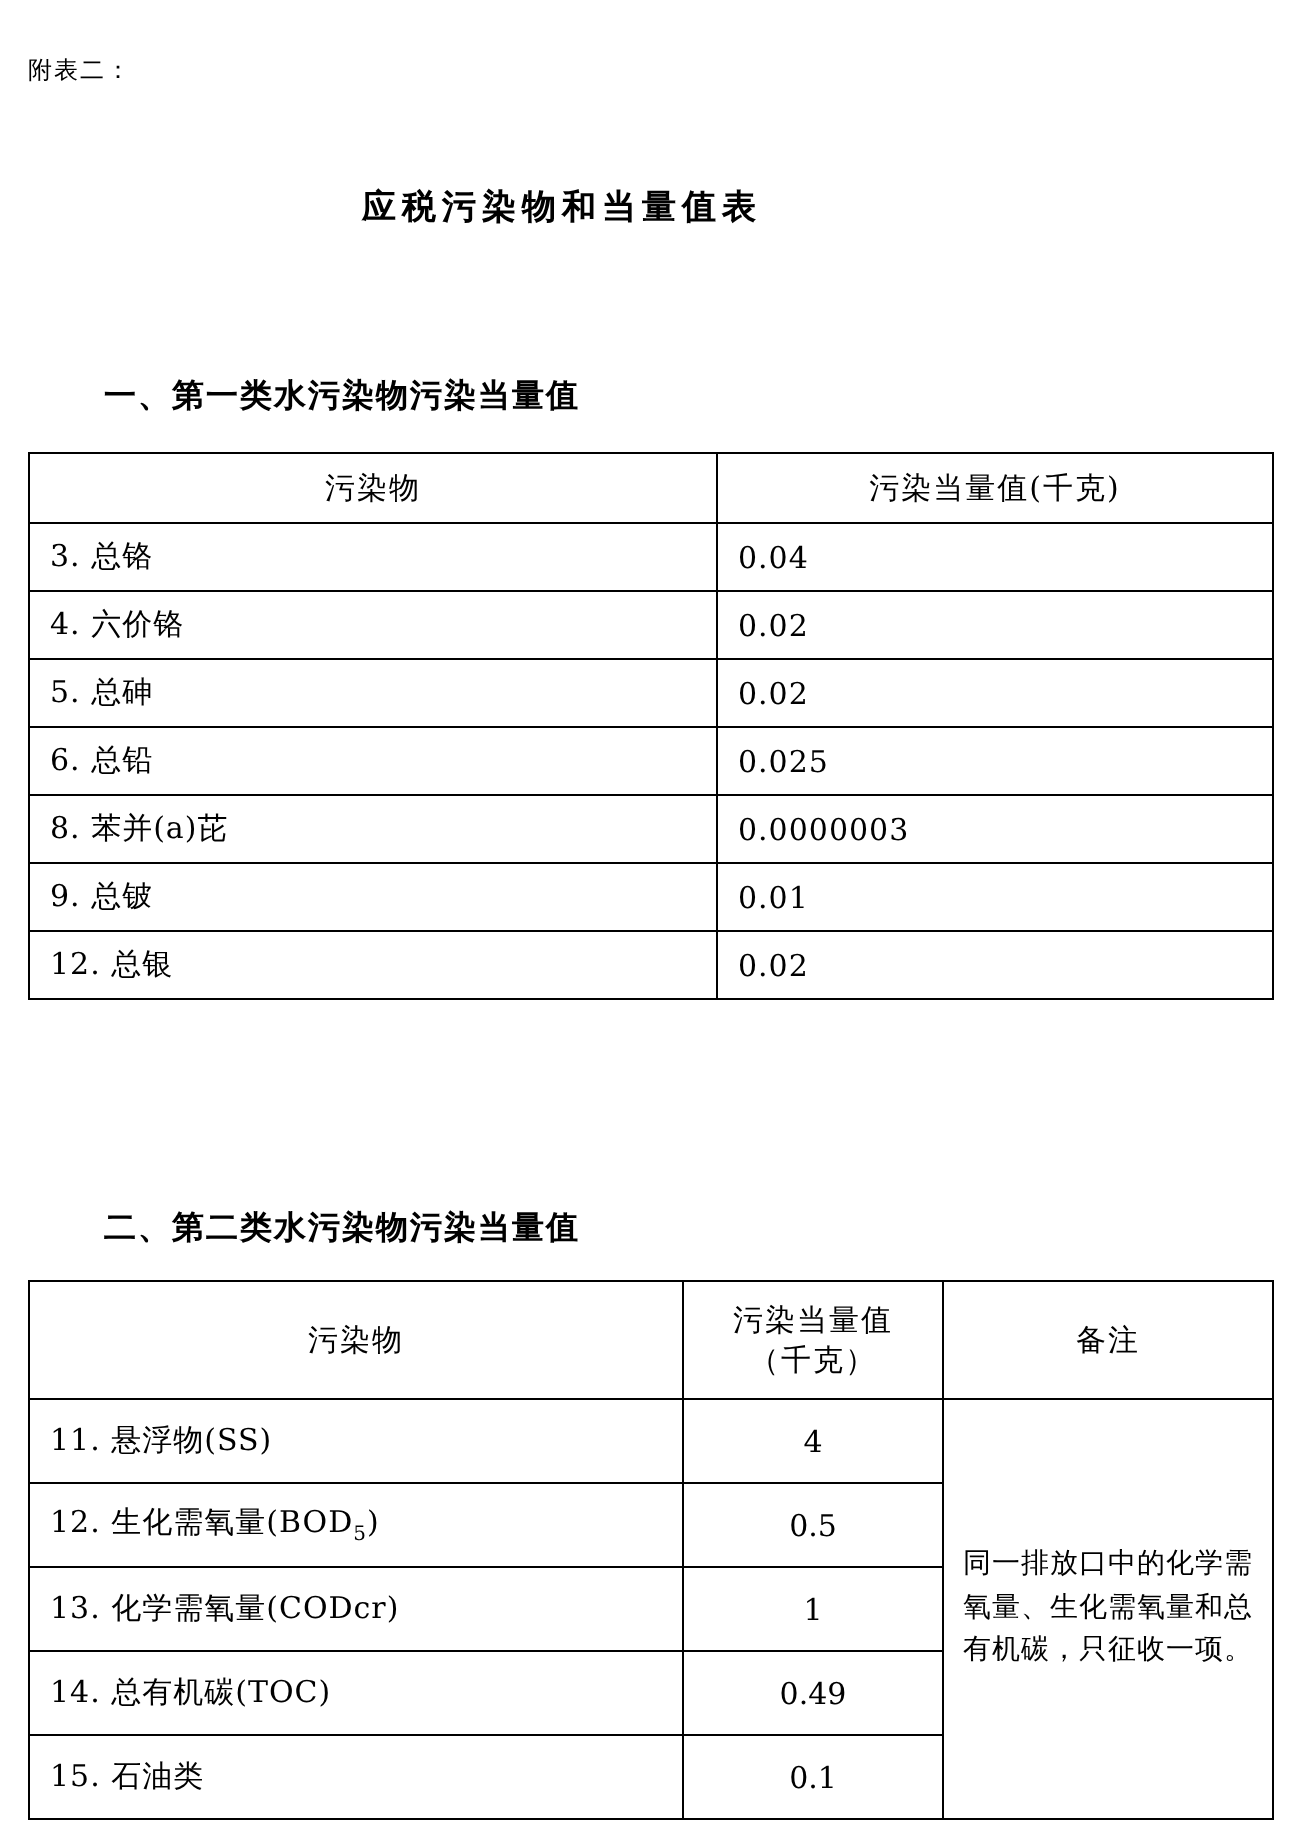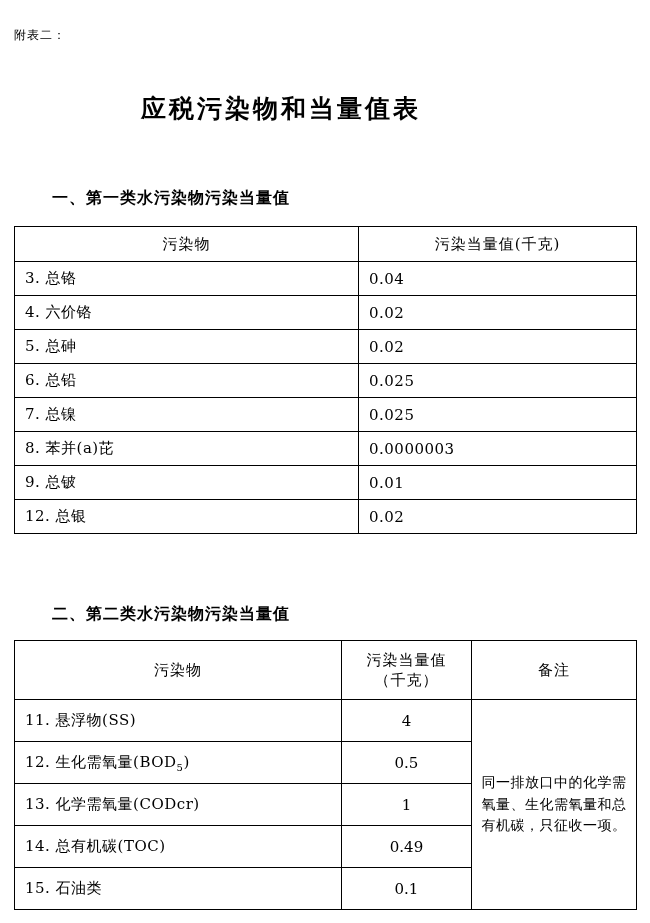--- a/index.html
+++ b/index.html
@@ -29,21 +29,21 @@
     font-size: 12px;
     letter-spacing: 1px;
     font-family: "DejaVu Serif", "Liberation Serif", serif;
   }
   .doc-title {
     position: absolute;
     left: 0;
     top: 92px;
     width: 562px;
     text-align: center;
-    font-size: 25px;
+    font-size: 17px;
     font-weight: bold;
     letter-spacing: 3px;
     font-family: "DejaVu Serif", "Liberation Serif", serif;
   }
   .section-heading {
     font-size: 16px;
     font-weight: bold;
     letter-spacing: 1px;
     padding-left: 52px;
   }
@@ -158,24 +158,20 @@
       <tr>
         <td>4. 六价铬</td>
         <td>0.02</td>
       </tr>
       <tr>
         <td>5. 总砷</td>
         <td>0.02</td>
       </tr>
       <tr>
         <td>6. 总铅</td>
-        <td>0.025</td>
-      </tr>
-      <tr>
-        <td>7. 总镍</td>
         <td>0.025</td>
       </tr>
       <tr>
         <td>8. 苯并(a)芘</td>
         <td>0.0000003</td>
       </tr>
       <tr>
         <td>9. 总铍</td>
         <td>0.01</td>
       </tr>

